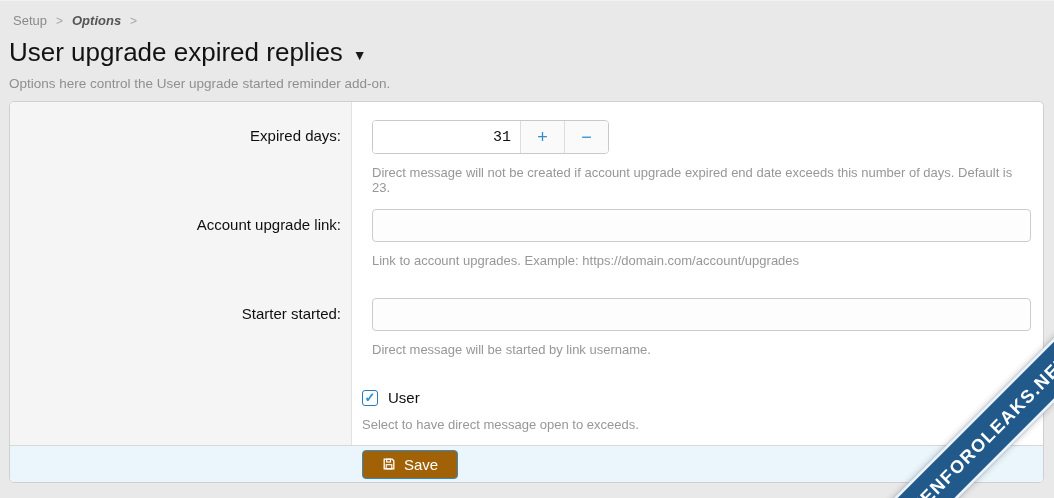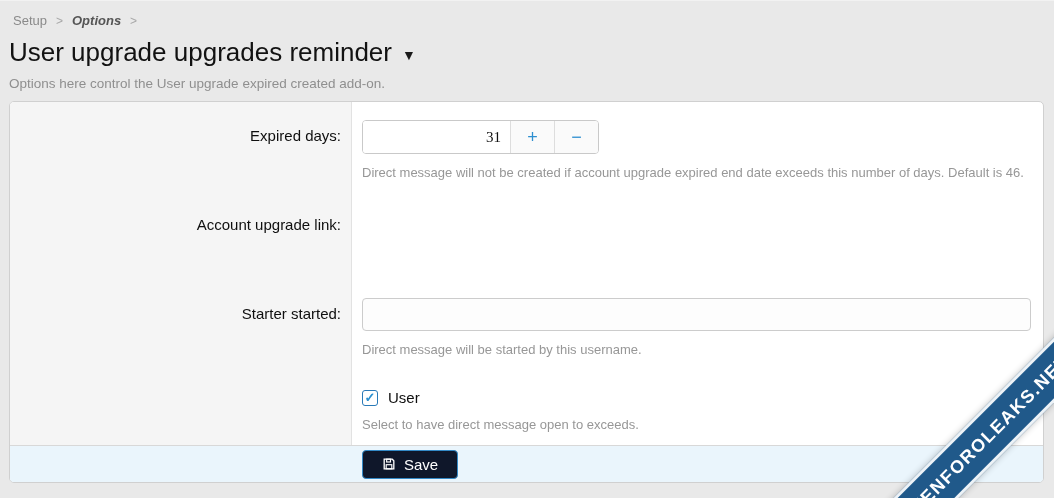--- a/index.html
+++ b/index.html
@@ -58,21 +58,21 @@
     border-radius: 5px;
     overflow: hidden;
     display: flex;
     flex-direction: column;
   }
   .rows { display: flex; flex-direction: column; flex: 1 1 auto; }
   .row {
     display: grid;
     grid-template-columns: 342px 1fr;
   }
-  .row-1, .row-2, .row-3 { height: 89px; }
+  .row-1, .row-2, .row-3 { height: 89px; gap: 10px; }
   .row-4 { flex: 1 1 auto; }
   .label-cell {
     background: #f5f5f5;
     border-right: 1px solid #e2e2e2;
     text-align: right;
     padding: 25px 10px 0 0;
     font-size: 15px;
     color: #0f0f0f;
   }
   .content-cell {
@@ -93,21 +93,21 @@
     background: #fff;
     height: 34px;
   }
   .stepper input {
     width: 147px;
     border: none;
     outline: none;
     text-align: right;
     padding-right: 9px;
     font-size: 15px;
-    font-family: Liberation Serif, serif;
+    font-family: Liberation Mono, monospace;
     color: #111;
     background: #fff;
   }
   .stepper .step-btn {
     width: 44px;
     border: none;
     border-left: 1px solid #ddd;
     background: #fafafa;
     color: #2e8fd0;
     font-size: 18px;
@@ -162,21 +162,21 @@
     align-items: center;
     padding-left: 352px;
     flex: 0 0 auto;
   }
   .save-btn {
     display: inline-flex;
     align-items: center;
     gap: 8px;
     height: 29px;
     padding: 0 19px;
-    background: #0f172a;
+    background: #a16207;
     border: 1px solid #3389c6;
     border-radius: 4px;
     color: #ffffff;
     font-size: 15px;
     font-family: "Liberation Sans", sans-serif;
     cursor: pointer;
   }
   .save-btn svg { display: block; }
 
   
@@ -207,49 +207,53 @@
 <div class="page">
 
   <div class="breadcrumb">
     <span class="crumb">Setup</span>
     <span class="sep">&gt;</span>
     <span class="crumb current">Options</span>
     <span class="sep">&gt;</span>
   </div>
 
   <h1 class="page-title">
-    <span>User upgrade upgrades reminder</span>
+    <span>User upgrade expired replies</span>
     <span class="caret">▼</span>
   </h1>
-  <div class="page-desc">Options here control the User upgrade expired created add-on.</div>
+  <div class="page-desc">Options here control the User upgrade started reminder add-on.</div>
 
   <div class="panel">
     <div class="rows">
 
       <div class="row row-1">
         <div class="label-cell">Expired days:</div>
         <div class="content-cell">
           <div class="stepper">
             <input type="text" value="31" style="">
             <button class="step-btn">+</button>
             <button class="step-btn">−</button>
           </div>
-          <div class="hint">Direct message will not be created if account upgrade expired end date exceeds this number of days. Default is 46.</div>
+          <div class="hint">Direct message will not be created if account upgrade expired end date exceeds this number of days. Default is 23.</div>
         </div>
       </div>
 
       <div class="row row-2">
         <div class="label-cell">Account upgrade link:</div>
+        <div class="content-cell">
+          <input type="text" class="text-input" value="" style="">
+          <div class="hint">Link to account upgrades. Example: https://domain.com/account/upgrades</div>
+        </div>
       </div>
 
       <div class="row row-3">
         <div class="label-cell">Starter started:</div>
         <div class="content-cell">
           <input type="text" class="text-input" value="" style="">
-          <div class="hint">Direct message will be started by this username.</div>
+          <div class="hint">Direct message will be started by link username.</div>
         </div>
       </div>
 
       <div class="row row-4">
         <div class="label-cell"></div>
         <div class="content-cell">
           <div class="check-line">
             <span class="checkbox-box">✓</span>
             <span class="check-label">User</span>
           </div>

